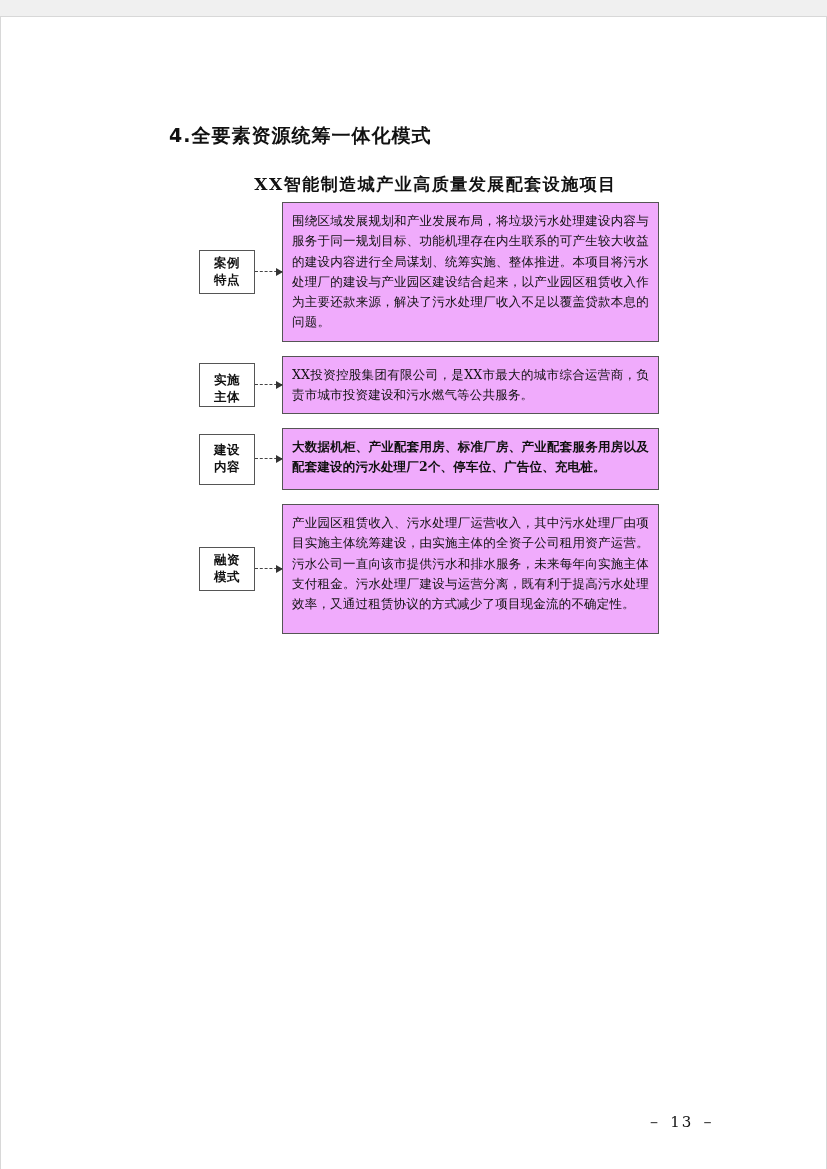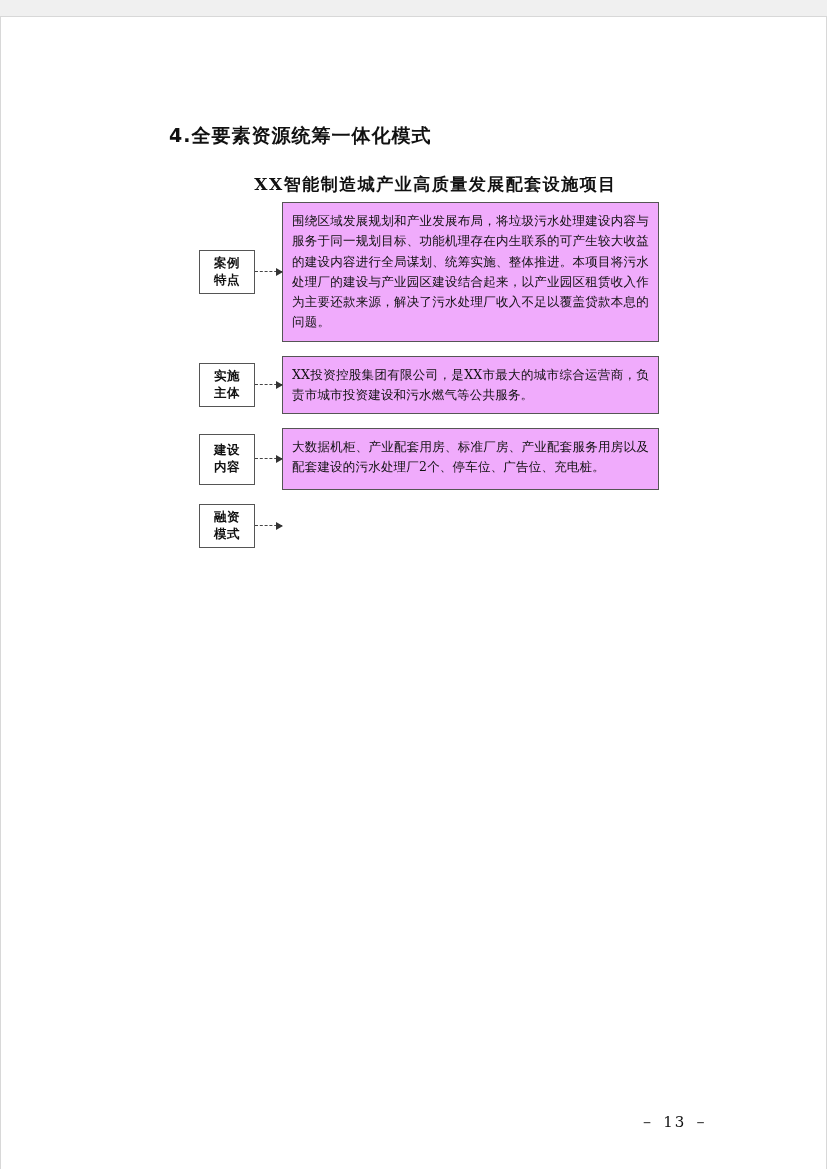--- a/index.html
+++ b/index.html
@@ -112,31 +112,31 @@
     font-size: 12.5px;
     line-height: 1.62;
     text-align: justify;
     text-justify: inter-ideograph;
     letter-spacing: 0.2px;
     margin: 0;
   }
 
   .r1 .content-box { min-height: 118px; }
   .r2 .content-box { min-height: 56px; }
-  .r3 .content-box { min-height: 62px; }
+  .r3 .content-box { min-height: 62px; font-weight: bold; }
   .r4 .content-box { min-height: 130px; }
 
   .r1 .label-box { height: 42px; }
-  .r2 .label-box { height: 38px; }
+  .r2 .label-box { height: 38px; align-items: flex-end; }
   .r3 .label-box { height: 51px; }
   .r4 .label-box { height: 34px; }
 
   .page-number {
     position: absolute;
-    right: 116px;
+    right: 109px;
     bottom: 52px;
     font-family: "DejaVu Serif", "Liberation Serif", serif;
     font-size: 15px;
     letter-spacing: 2px;
   }
 </style>
 </head>
 <body>
 
 <div class="page">
@@ -175,19 +175,22 @@
       <div class="content-box">
         <p class="content-text">大数据机柜、产业配套用房、标准厂房、产业配套服务用房以及配套建设的污水处理厂2个、停车位、广告位、充电桩。</p>
       </div>
     </div>
 
     <div class="row r4">
       <div class="label-box">
         <div class="label-text">融资模式</div>
       </div>
       <div class="connector"></div>
+      <div class="content-box">
+        <p class="content-text">产业园区租赁收入、污水处理厂运营收入，其中污水处理厂由项目实施主体统筹建设，由实施主体的全资子公司租用资产运营。污水公司一直向该市提供污水和排水服务，未来每年向实施主体支付租金。污水处理厂建设与运营分离，既有利于提高污水处理效率，又通过租赁协议的方式减少了项目现金流的不确定性。</p>
+      </div>
     </div>
 
   </div>
 
   <div class="page-number">－ 13 －</div>
 
 </div>
 
 </body></html>

